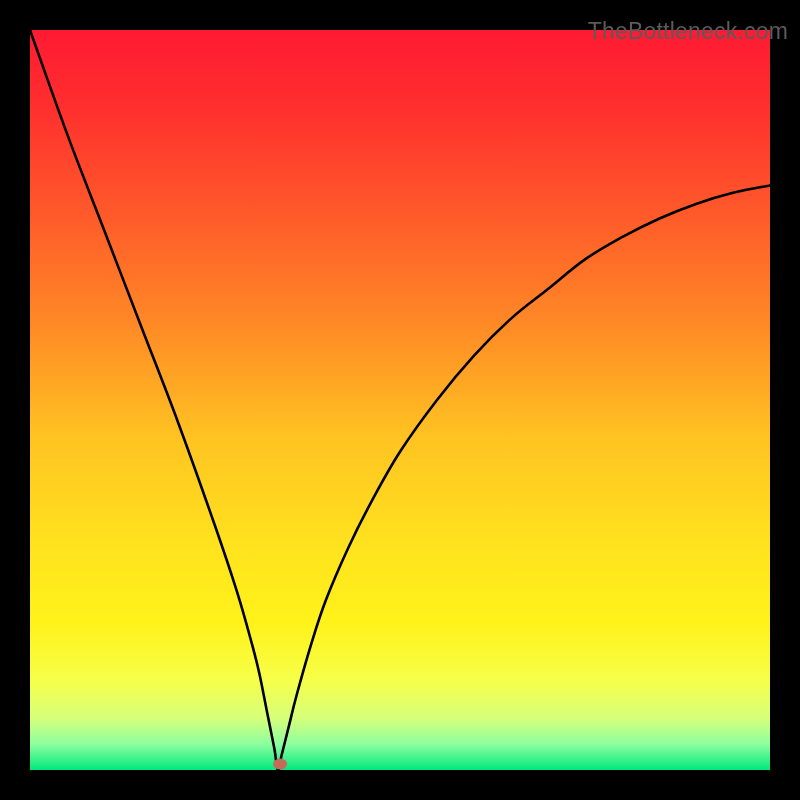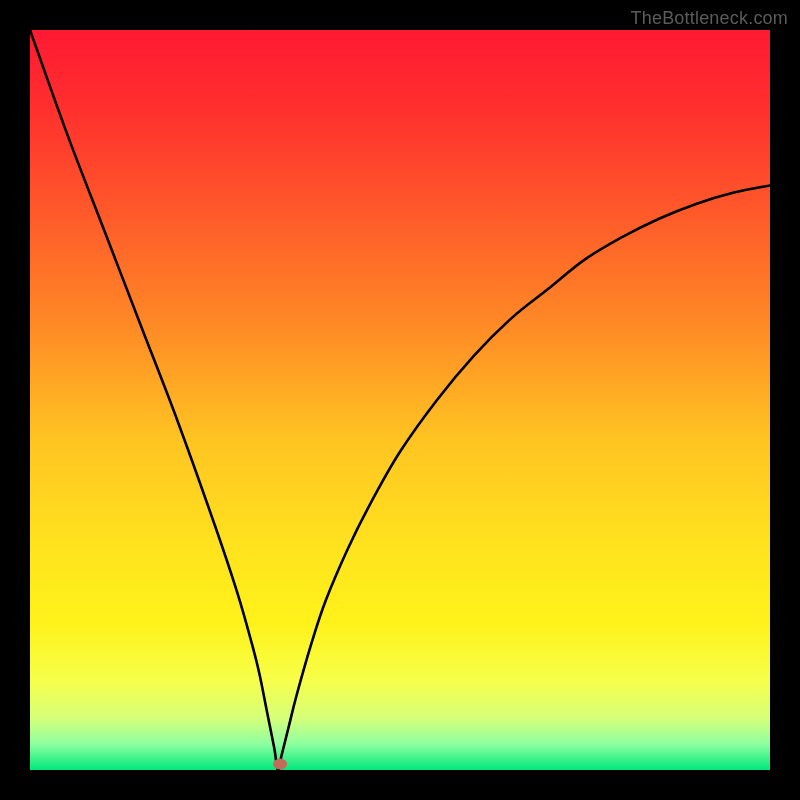--- a/index.html
+++ b/index.html
@@ -14,24 +14,24 @@
   .frame {
     position: absolute;
     top: 0;
     left: 0;
     width: 800px;
     height: 800px;
     background: #000;
   }
   .watermark {
     position: absolute;
-    top: 8px;
+    top: 18px;
     right: 12px;
     color: #5b5b5b;
-    font-size: 18px;
+    font-size: 23px;
     font-weight: 500;
     letter-spacing: 0.2px;
   }
   svg {
     position: absolute;
     top: 0;
     left: 0;
   }
 </style>
 </head>

